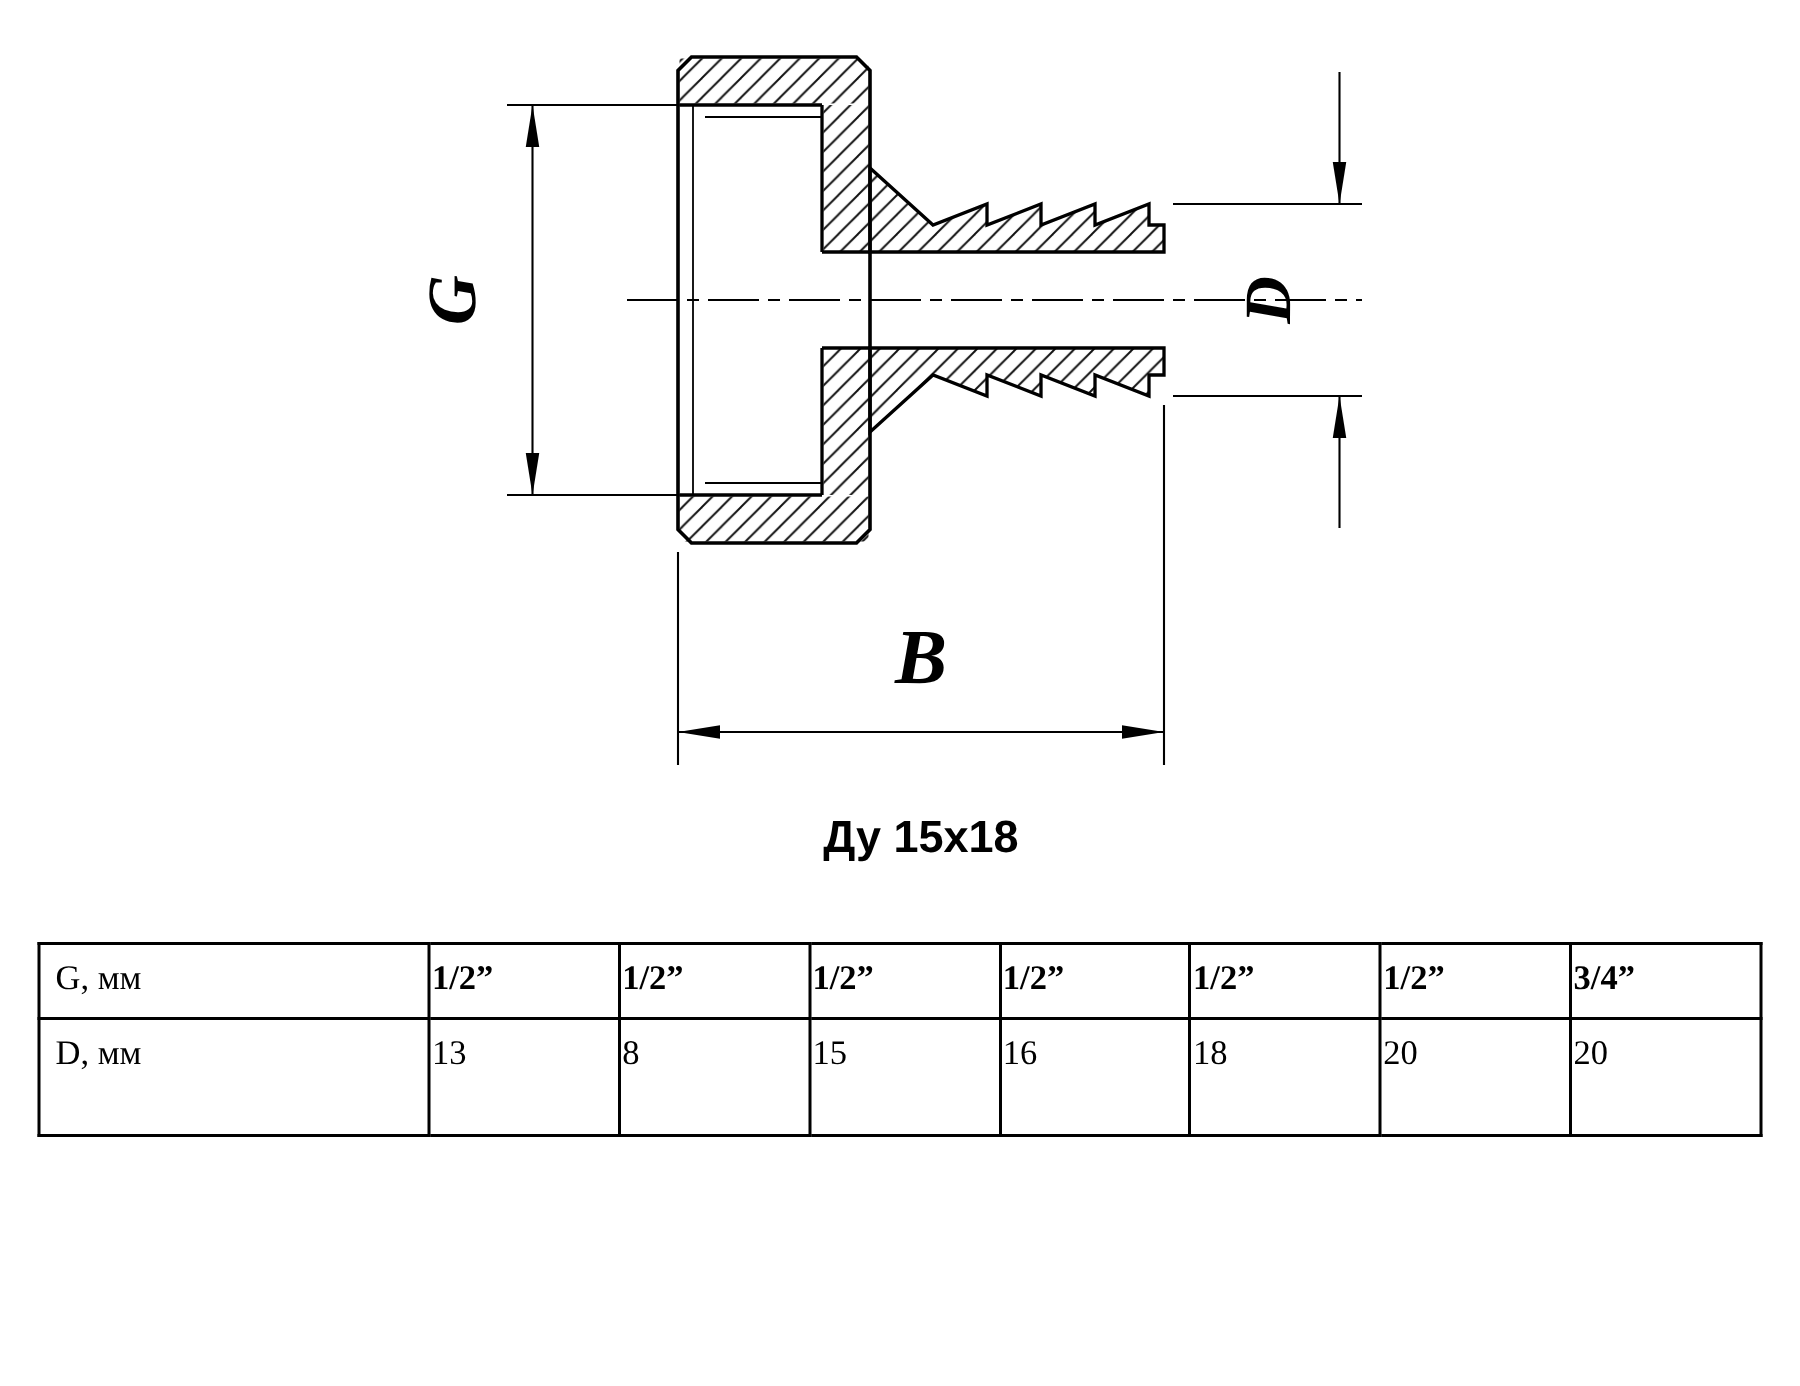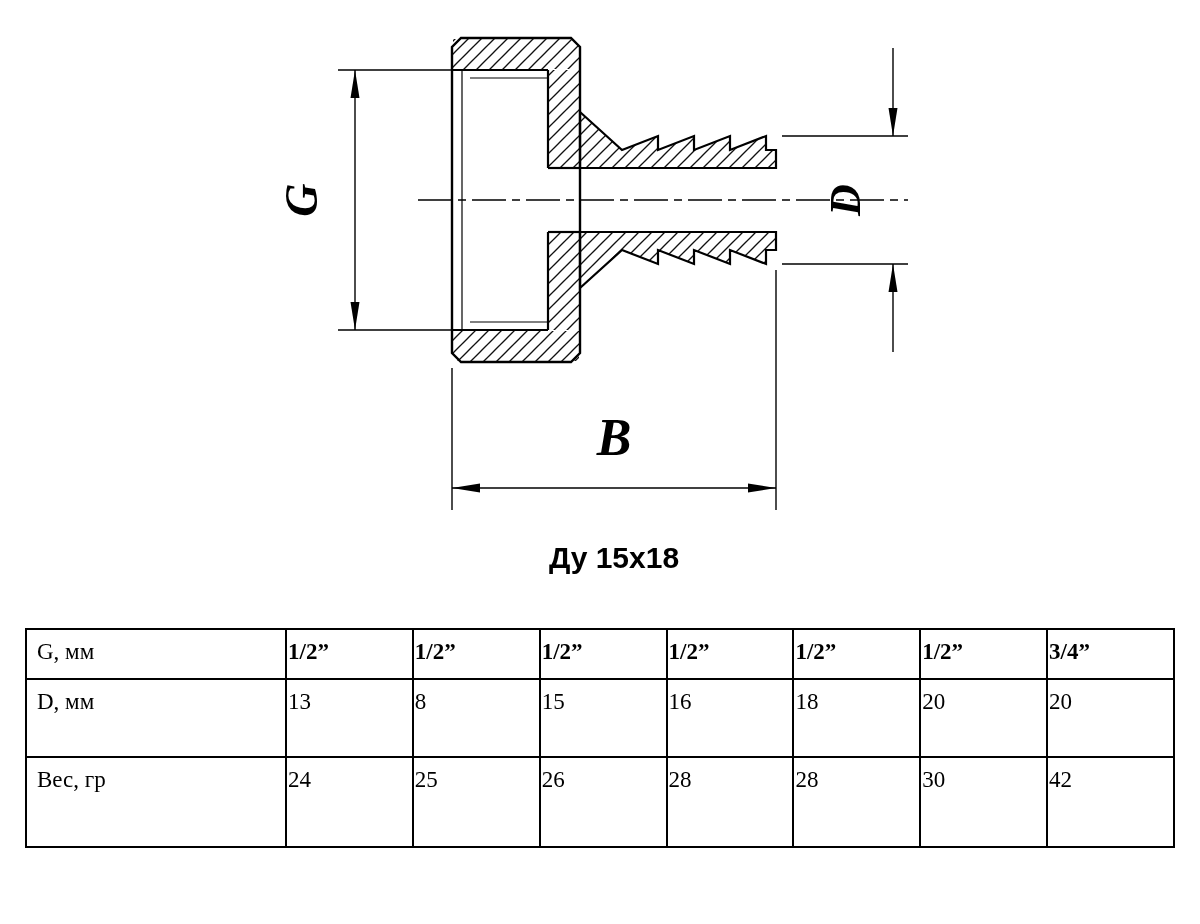--- a/index.html
+++ b/index.html
@@ -148,27 +148,17 @@
         <tr class="h62">
           <td class="rowhead">D, мм</td>
           <td class="val">13</td>
           <td class="val">8</td>
           <td class="val">15</td>
           <td class="val">16</td>
           <td class="val">18</td>
           <td class="val">20</td>
           <td class="val">20</td>
         </tr>
-        <tr class="h90">
-          <td class="rowhead">Вес, гр</td>
-          <td class="val">24</td>
-          <td class="val">25</td>
-          <td class="val">26</td>
-          <td class="val">28</td>
-          <td class="val">28</td>
-          <td class="val">30</td>
-          <td class="val">42</td>
-        </tr>
       </tbody>
     </table>
   </div>
 
 </div>
 
 </body></html>

